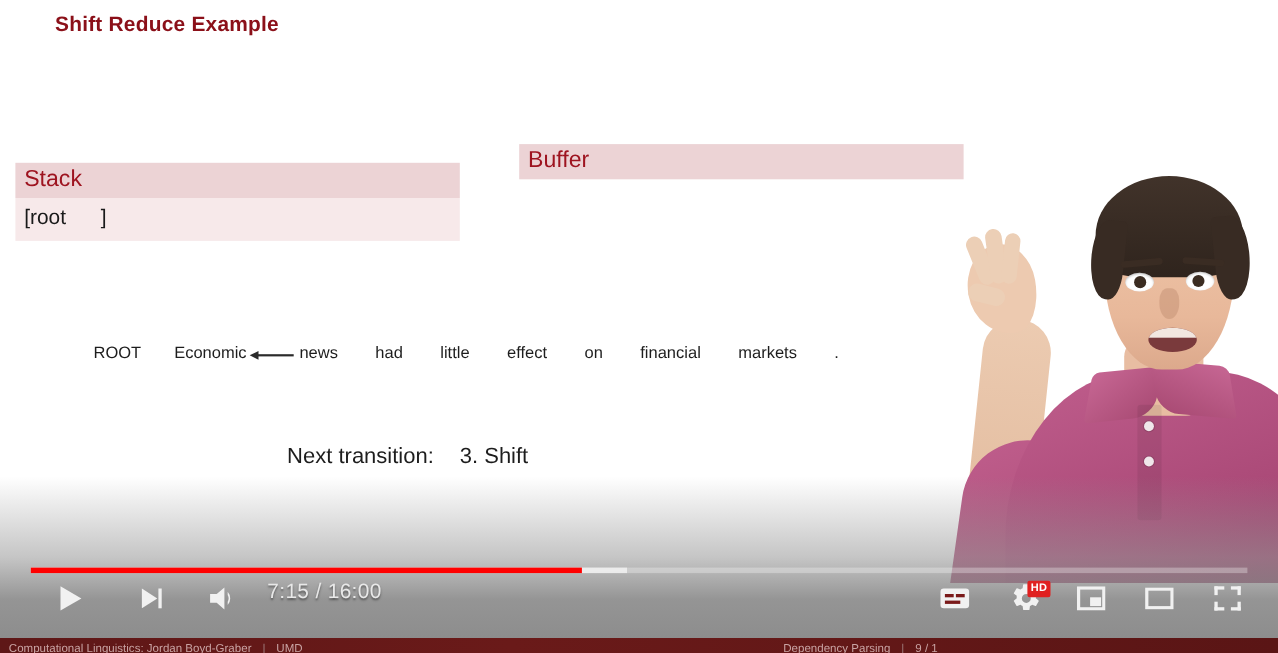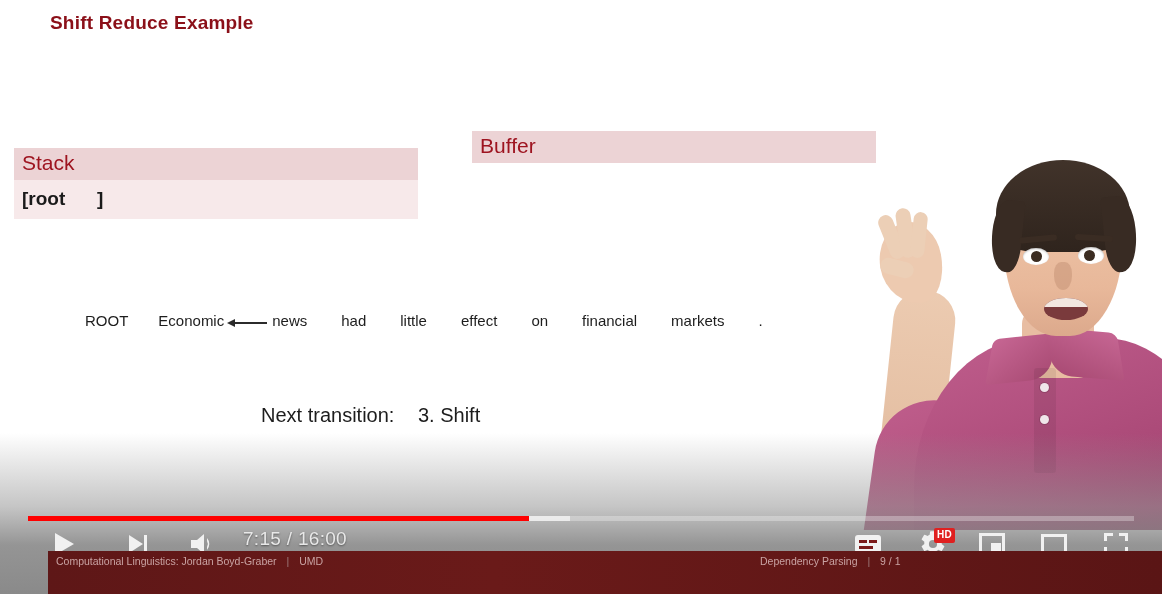--- a/index.html
+++ b/index.html
@@ -43,21 +43,21 @@
   }
   .panel-body {
     background: #f7e9ea;
     color: #1a1a1a;
     font-size: 19px;
     padding: 6px 8px 8px 8px;
     line-height: 1.32;
   }
 
   #stack-panel { left: 14px; top: 148px; width: 404px; }
-  #stack-panel .panel-body { white-space: pre; font-weight: bold; }
+  #stack-panel .panel-body { white-space: pre; }
   #buffer-panel { left: 440px; top: 131px; width: 404px; margin-left: 32px; }
 
   
   .sentence {
     position: absolute;
     left: 85px;
     top: 312px;
     font-size: 15px;
     color: #1d1d1d;
     display: flex;
@@ -230,24 +230,23 @@
   .control-gradient {
     position: absolute;
     left: 0; right: 0; bottom: 0;
     height: 175px;
     background: linear-gradient(to bottom, rgba(255,255,255,0) 0%, rgba(168,168,168,0.0) 8%, rgba(150,150,150,0.55) 50%, rgba(130,130,130,0.85) 72%, rgba(125,125,125,0.9) 100%);
     pointer-events: none;
   }
   .footer-bar {
     position: absolute;
     left: 0; right: 0; bottom: 0;
-    height: 43px;
+    height: 14px;
     background: #5c1616;
     background: linear-gradient(90deg,#5e1717 0%, #6a1a19 40%, #5a1515 100%);
-    margin-left: 48px;
   }
   .footer-left, .footer-right {
     position: absolute;
     top: 4px;
     font-size: 10.5px;
     color: #c9a3a3;
     white-space: nowrap;
   }
   .footer-left { left: 8px; }
   .footer-right { left: 712px; }

